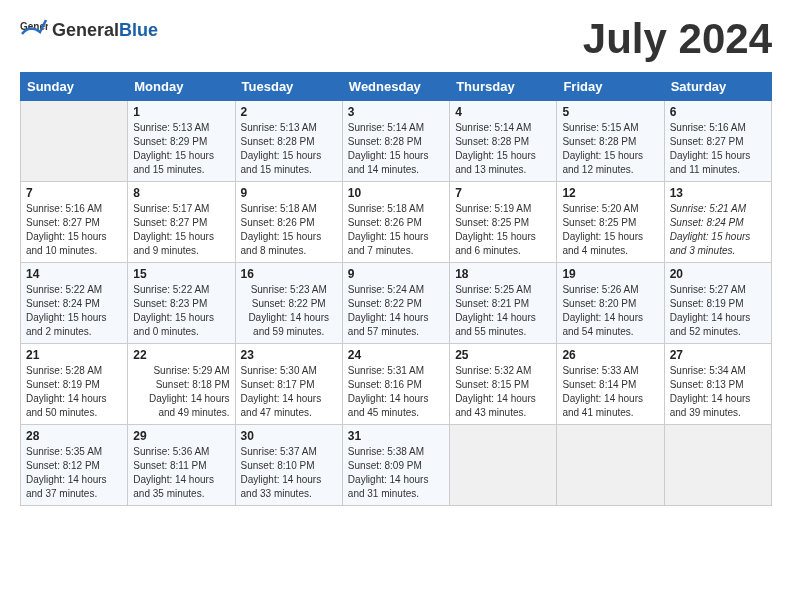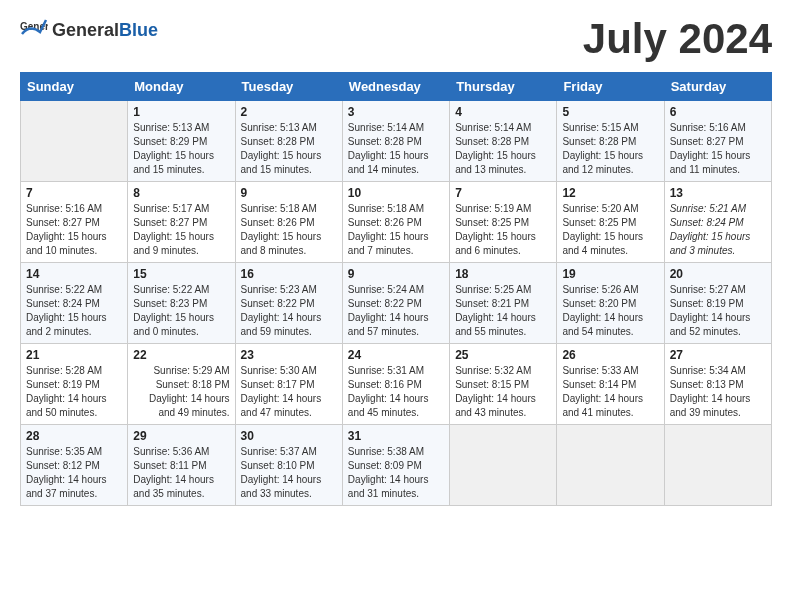--- a/index.html
+++ b/index.html
@@ -219,21 +219,21 @@
         </td>
         <td>
           <div class="day-number">15</div>
           <div class="day-info" style="white-space: pre-line;">Sunrise: 5:22 AM
 Sunset: 8:23 PM
 Daylight: 15 hours
 and 0 minutes.</div>
         </td>
         <td>
           <div class="day-number">16</div>
-          <div class="day-info" style="white-space: pre-line;">Sunrise: 5:23 AM
+          <div class="day-info" style="white-space: pre-line; text-align: center;">Sunrise: 5:23 AM
 Sunset: 8:22 PM
 Daylight: 14 hours
 and 59 minutes.</div>
         </td>
         <td>
           <div class="day-number">9</div>
           <div class="day-info" style="white-space: pre-line;">Sunrise: 5:24 AM
 Sunset: 8:22 PM
 Daylight: 14 hours
 and 57 minutes.</div>

